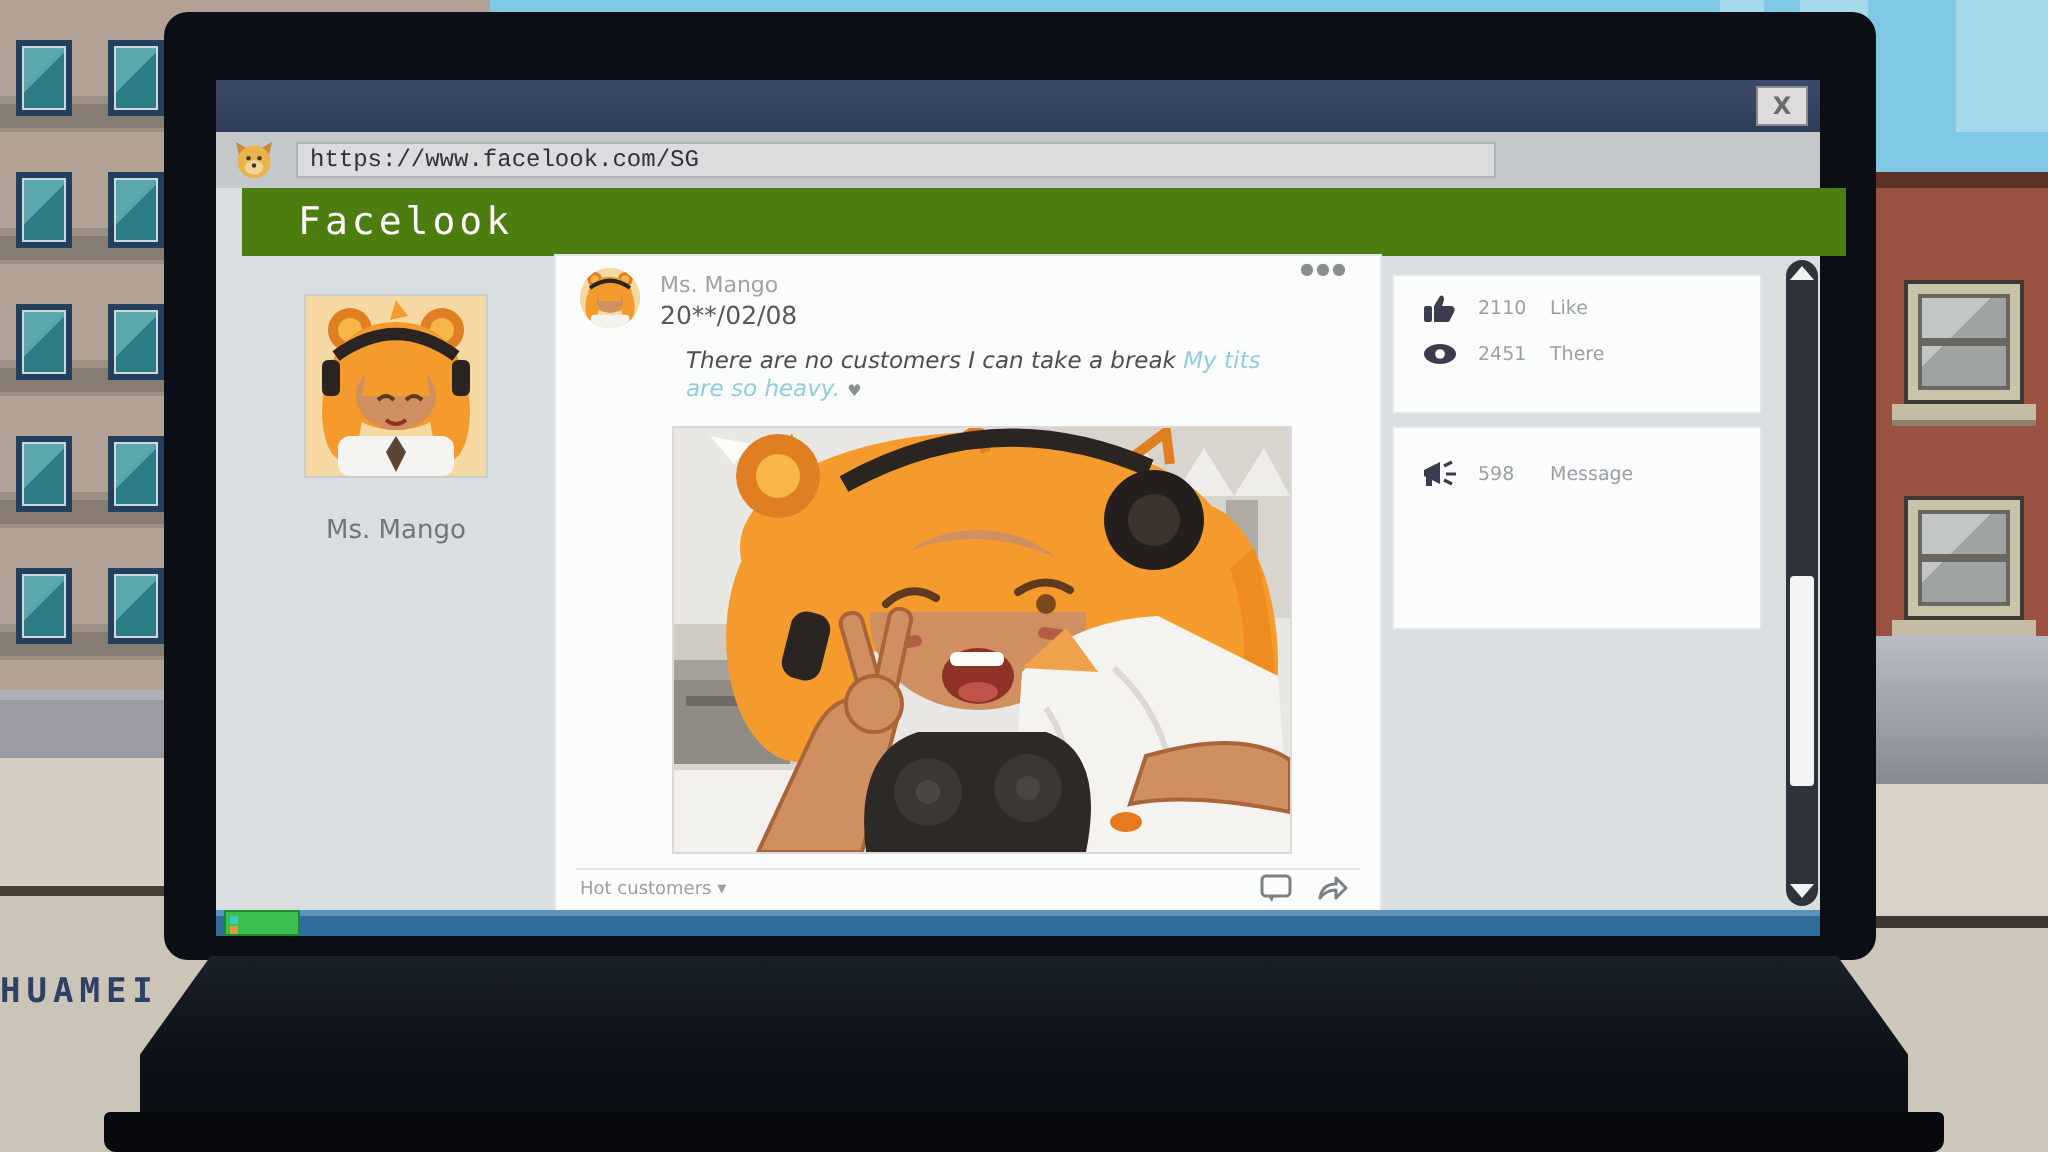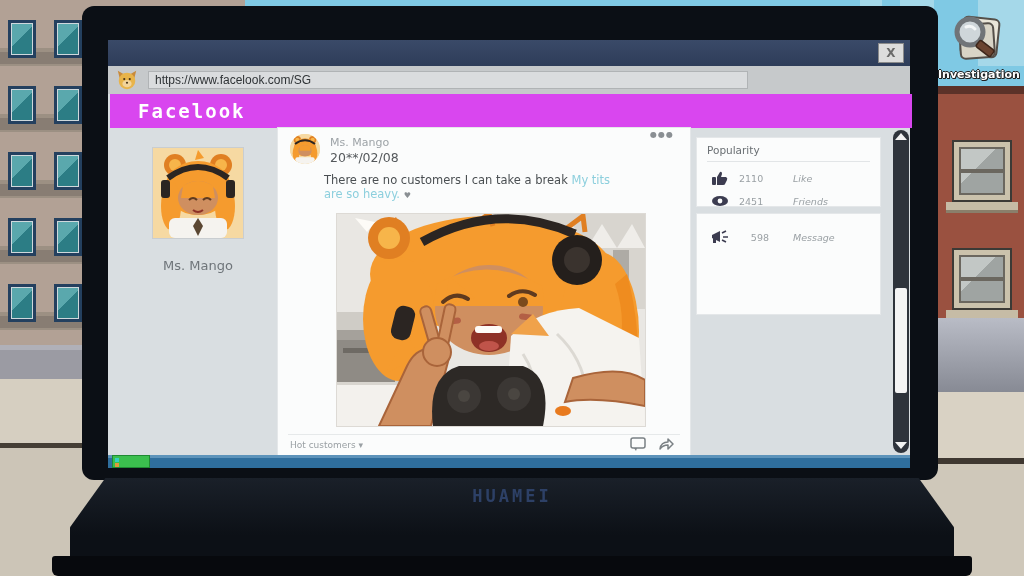--- a/index.html
+++ b/index.html
@@ -31,63 +31,63 @@
   
   .inv-icon { left:938px; top:12px; width:74px; height:80px; text-align:center; cursor:pointer; }
   .inv-label { margin-top:-2px; font-size:11px; font-weight:bold; color:#fff;
     text-shadow:1px 0 0 #222,-1px 0 0 #222,0 1px 0 #222,0 -1px 0 #222,1px 1px 0 #222; letter-spacing:0; }
 
   
   .laptop-screen { left:82px; top:6px; width:856px; height:474px; background:#0b0f15; border-radius:12px; }
   .laptop-base { left:70px; top:478px; width:884px; height:82px;
     background:linear-gradient(#1a2029,#0c1016 70%); clip-path:polygon(4% 0,96% 0,100% 60%,100% 100%,0 100%,0 60%); }
   .laptop-bottom { left:52px; top:556px; width:920px; height:20px; background:#07090d; border-radius:3px 3px 6px 6px; }
-  .laptop-brand { left:0; top:486px; width:1024px; text-align:center; font-family:"DejaVu Sans Mono", monospace;
+  .laptop-brand { left:0; top:486px; width:1024px; font-family:"DejaVu Sans Mono", monospace;
     font-weight:bold; font-size:17px; letter-spacing:3px; color:#2d4066; }
 
   
   .browser { left:108px; top:40px; width:802px; height:428px; background:#d9dee1; }
   .titlebar { left:0; top:0; width:802px; height:26px; background:linear-gradient(#3a4a68,#2e3d59); }
   .close-btn { right:6px; top:3px; width:26px; height:20px; background:#dcdcdc; border:1px solid #8a8a8a;
     color:#6a6a6a; font-size:12px; font-weight:bold; text-align:center; line-height:19px; cursor:pointer; }
   .urlbar { left:0; top:26px; width:802px; height:28px; background:#c6c9cb; display:flex; align-items:center; }
   .doge { width:22px; height:22px; margin-left:8px; }
   .url-field { margin-left:10px; width:600px; height:18px; background:#dadcde; border:1px solid #b0b3b5;
-    font-size:12px; color:#2f3336; line-height:17px; padding-left:6px; font-family:Liberation Sans, sans-serif;
+    font-size:12px; color:#2f3336; line-height:17px; padding-left:6px; font-family:Liberation Mono, monospace;
     white-space:nowrap; overflow:hidden; }
-  .site-header { left:2px; top:54px; width:802px; height:34px; background:#d946ef; color:#fff;
-    font-family:"DejaVu Sans Mono", monospace; font-weight:bold; font-size:19px; letter-spacing:2px;
+  .site-header { left:13px; top:54px; width:802px; height:34px; background:#4d7c0f; color:#fff;
+    font-family:"DejaVu Sans Mono", monospace; font-weight:normal; font-size:19px; letter-spacing:2px;
     line-height:34px; padding-left:28px; }
   .content { left:0; top:88px; width:802px; height:327px; background:#d9dee1; }
 
   
   .profile-avatar { left:45px; top:20px; width:90px; height:90px; background:#f6d9a2; box-shadow:0 0 0 1px #c9cdd0; }
   .profile-name { left:0px; top:130px; width:180px; text-align:center; font-size:13px; color:#6f757a; }
 
   
   .post-card { left:170px; top:0px; width:412px; height:327px; background:#fbfcfc; box-shadow:0 0 0 1px #e4e7e9; }
   .post-avatar { left:12px; top:6px; width:30px; height:30px; border-radius:50%; overflow:hidden; background:#f6d9a2; }
   .post-author { left:52px; top:8px; font-size:11px; color:#9da3a7; }
   .post-date { left:52px; top:22px; font-size:12.5px; color:#55595c; }
   .post-menu { right:16px; top:2px; font-size:8px; letter-spacing:1px; color:#8a8f93; cursor:pointer; }
-  .post-text { left:46px; top:45px; width:306px; font-size:11.5px; line-height:14px; color:#4a4f52; }
+  .post-text { left:65px; top:45px; width:306px; font-size:11.5px; line-height:14px; color:#4a4f52;font-style:italic; }
   .post-link { color:#8ccfdd; cursor:pointer; }
   .post-heart { color:#8a8f93; font-size:8px; }
   .post-image { left:59px; top:86px; width:308px; height:212px; background:#e9e7e3; box-shadow:0 0 0 1px #dddad5; overflow:hidden; }
   .post-divider { left:10px; top:306px; width:392px; height:1px; background:#e6e9ea; }
   .post-footer-label { left:12px; top:312px; font-size:9px; color:#9aa0a4; cursor:pointer; }
   .post-action { top:309px; width:16px; height:14px; cursor:pointer; }
 
   
   .side-card { left:589px; width:183px; background:#fbfcfc; box-shadow:0 0 0 1px #e4e7e9; }
   .side-title { margin:6px 10px 0 10px; font-size:10.5px; color:#6a6f73; padding-bottom:5px; border-bottom:1px solid #e2e5e7; }
   .stat-row { display:flex; align-items:center; margin:9px 0 0 14px; }
   .stat-icon { width:18px; height:14px; margin-right:10px; }
   .stat-value { font-size:9.5px; color:#9aa0a4; width:30px; }
-  .stat-label { font-size:9.5px; color:#9aa0a4; margin-left:24px;font-style:italic; }
+  .stat-label { font-size:9.5px; color:#9aa0a4; margin-left:6px; }
 
   
   .scrollbar { left:785px; top:2px; width:16px; height:323px; background:#2e333b; border-radius:8px; }
   .sb-arrow { left:2px; width:12px; height:8px; }
   .sb-arrow.up { top:3px; }
   .sb-arrow.down { bottom:3px; }
   .sb-arrow .tri-up { width:0; height:0; border-left:6px solid transparent; border-right:6px solid transparent; border-bottom:7px solid #f2f2f2; }
   .sb-arrow .tri-down { width:0; height:0; border-left:6px solid transparent; border-right:6px solid transparent; border-top:7px solid #f2f2f2; }
   .sb-thumb { left:2px; top:158px; width:12px; height:105px; background:#f4f4f4; border-radius:2px; }
 
@@ -131,30 +131,20 @@
   <div class="abs sill-r" style="top:202px;"></div>
   <div class="abs win-r" style="top:248px;">
       <div class="glass"></div>
     </div>
   <div class="abs sill-r" style="top:310px;"></div>
   <div class="abs band-gray-r"></div>
   <div class="abs beige-r"></div>
   <div class="abs floorline-r"></div>
   <div class="abs beige2-r"></div>
 
-  <div class="abs inv-icon">
-    <svg width="58" height="54" viewBox="0 0 58 54">
-      <rect x="16" y="6" width="36" height="38" rx="5" fill="#e9e5d8" stroke="#55504a" stroke-width="2" transform="rotate(6 34 25)"></rect>
-      <rect x="14" y="12" width="34" height="34" rx="5" fill="#d8d4c6" stroke="#55504a" stroke-width="2" transform="rotate(-4 31 29)"></rect>
-      <circle cx="24" cy="20" r="13" fill="#cfd6da" stroke="#707478" stroke-width="5"></circle>
-      <path d="M20 15 a8 8 0 0 1 9 2" stroke="#f4f6f7" stroke-width="3" fill="none" stroke-linecap="round"></path>
-      <rect x="33" y="28" width="18" height="8" rx="2" fill="#6b4430" stroke="#3d261a" stroke-width="1.5" transform="rotate(38 34 30)"></rect>
-    </svg>
-    <div class="inv-label">Investigation</div>
-  </div>
 
   <div class="abs laptop-screen"></div>
   <div class="abs laptop-base"></div>
   <div class="abs laptop-bottom"></div>
   <div class="abs laptop-brand">HUAMEI</div>
 
   <div class="abs browser">
 
     <div class="abs titlebar">
       <div class="abs close-btn">X</div>
@@ -300,41 +290,40 @@
         <svg class="abs post-action" style="right:44px;" viewBox="0 0 16 14">
           <rect x="1" y="1" width="14" height="10" rx="2" fill="none" stroke="#7a8084" stroke-width="1.5"></rect>
           <path d="M4 11 l2 3 l1 -3" fill="#7a8084"></path>
         </svg>
         <svg class="abs post-action" style="right:16px;" viewBox="0 0 16 14">
           <path d="M2 12 Q3 5 10 5 L10 2 L15 7 L10 12 L10 8 Q5 8 2 12 Z" fill="none" stroke="#7a8084" stroke-width="1.5" stroke-linejoin="round"></path>
         </svg>
       </div>
 
       <div class="abs side-card" style="top:10px;height:68px;">
-        <div class="side-title">Popularity</div>
         <div class="stat-row">
           <svg class="stat-icon" viewBox="0 0 18 14">
             <rect x="1" y="6" width="4" height="8" rx="1" fill="#3c3c50"></rect>
             <path d="M6 6 L9 1 Q11 0 11 3 L10 6 L15 6 Q17 7 16 9 L14 13 Q14 14 12 14 L6 14 Z" fill="#3c3c50"></path>
           </svg>
           <span class="stat-value">2110</span>
           <span class="stat-label">Like</span>
         </div>
         <div class="stat-row">
           <svg class="stat-icon" viewBox="0 0 18 14">
             <ellipse cx="9" cy="7" rx="8" ry="5" fill="#3c3c50"></ellipse>
             <circle cx="9" cy="7" r="2.4" fill="#fbfcfc"></circle>
           </svg>
           <span class="stat-value">2451</span>
-          <span class="stat-label">Friends</span>
+          <span class="stat-label">There</span>
         </div>
       </div>
 
       <div class="abs side-card" style="top:86px;height:100px;">
-        <div class="stat-row" style="margin-top:16px;text-align:right;">
+        <div class="stat-row" style="margin-top:16px;">
           <svg class="stat-icon" viewBox="0 0 18 14">
             <polygon points="1,5 9,1 9,12 1,8" fill="#3c3c50"></polygon>
             <rect x="2" y="8" width="3" height="5" fill="#3c3c50"></rect>
             <path d="M11 3 l4 -2 M12 7 l5 0 M11 10 l4 2" stroke="#3c3c50" stroke-width="1.6"></path>
           </svg>
           <span class="stat-value">598</span>
           <span class="stat-label">Message</span>
         </div>
       </div>
 

